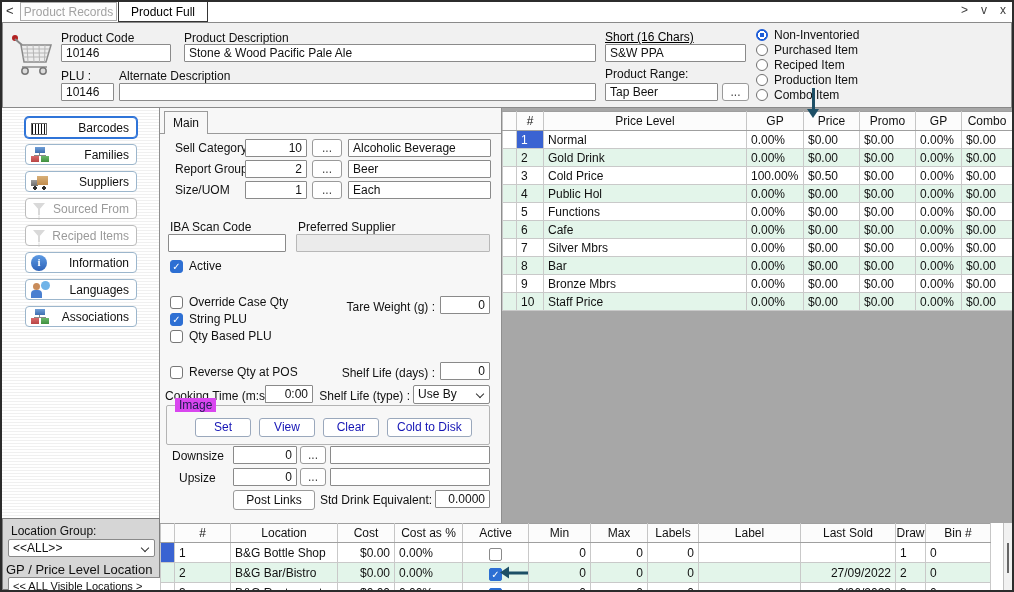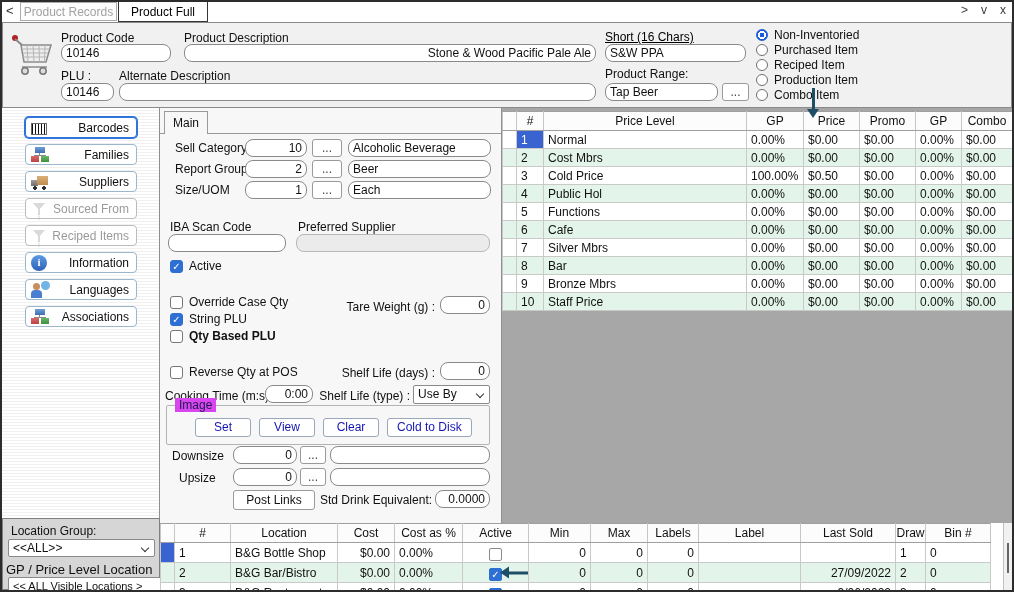--- a/index.html
+++ b/index.html
@@ -11,21 +11,21 @@
   .tabbar{position:absolute;left:0;top:0;width:100%;height:22px;background:#fff;}
   .backbtn{position:absolute;left:6px;top:3px;width:12px;height:16px;font-size:13px;color:#333;cursor:default;}
   .tab{position:absolute;text-align:center;background:#fdfdfd;}
   .tab.inactive{left:20px;top:2px;width:97px;height:19px;line-height:18px;border:1px solid #ababab;color:#a2a2a2;}
   .tab.active{left:118px;top:1px;width:90px;height:21px;line-height:20px;border:1px solid #353535;color:#000;background:#fff;}
   .cornerbtns{position:absolute;right:8px;top:3px;display:flex;gap:13px;color:#3c3c3c;font-size:12px;}
 
   
   .hpanel{position:absolute;left:2px;top:22px;width:1010px;height:86px;background:#f1f1f1;border:1px solid #8a8a8a;}
   .lbl{position:absolute;white-space:nowrap;color:#101010;}
-  .tbox{position:absolute;height:18px;background:#fff;border:1px solid #8a8a8a;border-radius:8px;padding:1px 4px;line-height:14px;white-space:nowrap;overflow:hidden;}
+  .tbox{position:absolute;height:18px;background:#fff;border:1px solid #8a8a8a;border-radius:1px;padding:1px 4px;line-height:14px;white-space:nowrap;overflow:hidden;}
   .tbox.r{text-align:right;}
   .tbox.dis{background:#ebebeb;border-color:#b8b8b8;}
   .link{position:absolute;color:#000000;text-decoration:underline;white-space:nowrap;}
   .btn{position:absolute;background:#fff;border:1px solid #9a9a9a;border-radius:3px;text-align:center;line-height:16px;color:#444;}
   .radios{position:absolute;left:753px;top:5px;}
   .radio-row{display:flex;align-items:center;gap:6px;height:13px;margin-bottom:2px;}
   .radio{width:12px;height:12px;border-radius:50%;border:1px solid #6f6f6f;background:#fff;flex:0 0 auto;}
   .radio.on{border-color:#1c5cd8;background:radial-gradient(circle at 50% 50%,#1c5cd8 0 2.5px,#ffffff 2.5px 4px,#1c5cd8 4px 6px);}
   .cart{position:absolute;left:6px;top:8px;}
 
@@ -144,21 +144,21 @@
       <path d="M6 8 L13 14" stroke="#888" stroke-width="2" fill="none"></path>
       <path d="M12 14 L42 14 L37 31 L15 31 Z" fill="#ededed" stroke="#8a8a8a" stroke-width="1.5"></path>
       <path d="M14 18 L40 18 M14 22 L39 22 M14 26 L38 26 M18 14 L19 31 M24 14 L25 31 M30 14 L30.5 31 M36 14 L35.5 31" stroke="#b5b5b5" stroke-width="1"></path>
       <path d="M13 36 L38 36" stroke="#8a8a8a" stroke-width="1.5"></path>
       <circle cx="16" cy="40" r="3.2" fill="#dcdcdc" stroke="#777" stroke-width="1.5"></circle>
       <circle cx="34" cy="40" r="3.2" fill="#dcdcdc" stroke="#777" stroke-width="1.5"></circle>
     </svg>
     <span class="lbl" style="left:58px;top:8px;">Product Code</span>
     <div class="tbox" style="left:58px;top:21px;width:110px;">10146</div>
     <span class="lbl" style="left:181px;top:8px;">Product Description</span>
-    <div class="tbox" style="left:181px;top:21px;width:412px;text-align:right;">Stone &amp; Wood Pacific Pale Ale</div>
+    <div class="tbox" style="left:181px;top:21px;width:412px;">Stone &amp; Wood Pacific Pale Ale</div>
     <span class="link" style="left:602px;top:7px;">Short (16 Chars)</span>
     <div class="tbox" style="left:602px;top:21px;width:141px;">S&amp;W PPA</div>
     <span class="lbl" style="left:58px;top:46px;">PLU :</span>
     <div class="tbox" style="left:58px;top:60px;width:53px;">10146</div>
     <span class="lbl" style="left:116px;top:46px;">Alternate Description</span>
     <div class="tbox" style="left:116px;top:60px;width:477px;"></div>
     <span class="lbl" style="left:602px;top:44px;">Product Range:</span>
     <div class="tbox" style="left:602px;top:60px;width:113px;">Tap Beer</div>
     <div class="btn" style="left:719px;top:60px;width:27px;height:18px;">...</div>
     <div class="radios">
@@ -273,21 +273,21 @@
       <span>Active</span>
     </div>
     <div class="cbrow" style="left:10px;top:187px;">
       <span class="cb"></span>
       <span>Override Case Qty</span>
     </div>
     <div class="cbrow" style="left:10px;top:204px;">
       <span class="cb on"></span>
       <span>String PLU</span>
     </div>
-    <div class="cbrow" style="left:10px;top:221px;font-weight:bold;">
+    <div class="cbrow" style="left:10px;top:221px;">
       <span class="cb"></span>
       <span>Qty Based PLU</span>
     </div>
 
     <span class="lbl" style="left:160px;top:192px;width:115px;text-align:right;">Tare Weight (g) :</span>
     <div class="tbox r" style="left:280px;top:188px;width:50px;">0</div>
 
     <div class="cbrow" style="left:10px;top:257px;">
       <span class="cb"></span>
       <span>Reverse Qty at POS</span>
@@ -359,21 +359,21 @@
             <td class="tl">0.00%</td>
             <td class="tl">$0.00</td>
             <td class="tl">$0.00</td>
             <td class="tl">0.00%</td>
             <td class="tl">$0.00</td>
           </tr>
 
           <tr class="alt">
             <td class="ind"></td>
             <td class="tl numcell">2</td>
-            <td class="tl">Cost Mbrs</td>
+            <td class="tl">Gold Drink</td>
             <td class="tl">0.00%</td>
             <td class="tl">$0.00</td>
             <td class="tl">$0.00</td>
             <td class="tl">0.00%</td>
             <td class="tl">$0.00</td>
           </tr>
 
           <tr>
             <td class="ind"></td>
             <td class="tl numcell">3</td>

